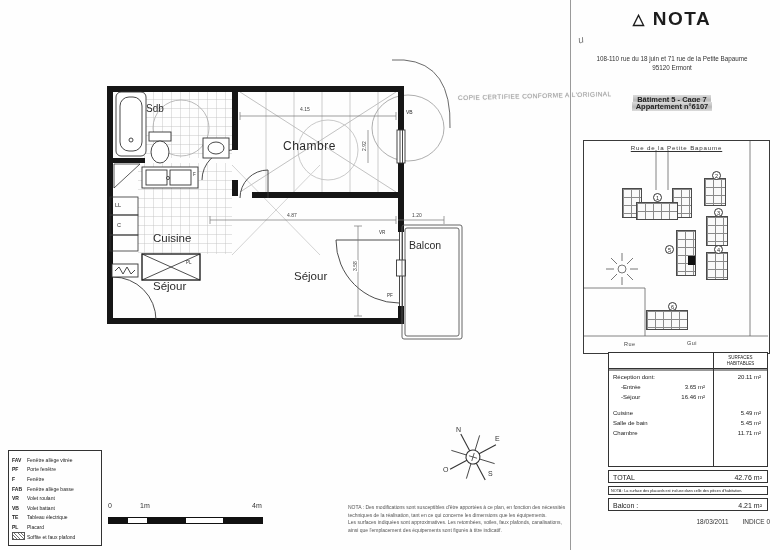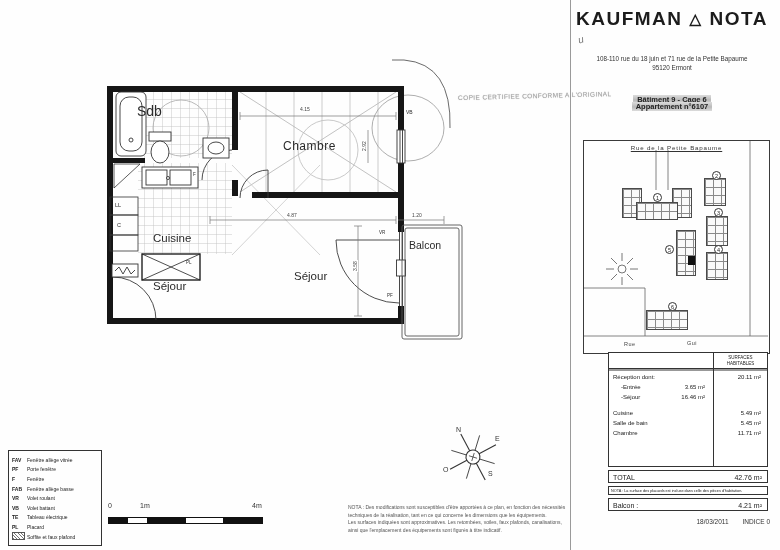--- a/index.html
+++ b/index.html
@@ -210,21 +210,21 @@
       <line x1="473" y1="431" x2="473" y2="483"></line>
       <line x1="447" y1="457" x2="499" y2="457"></line>
       <line x1="457" y1="441" x2="489" y2="473" stroke-width="0.8"></line>
       <line x1="489" y1="441" x2="457" y2="473" stroke-width="0.8"></line>
       <circle cx="473" cy="457" r="7" fill="#fff"></circle>
       <line x1="470" y1="454" x2="476" y2="460" stroke-width="0.7"></line>
       <line x1="476" y1="454" x2="470" y2="460" stroke-width="0.7"></line>
     </g>
   </svg>
 
-  <span class="lb" style="left:137px;top:103px;font-size:14px;">Sdb</span>
+  <span class="lb" style="left:146px;top:103px;font-size:10px;">Sdb</span>
   <span class="lb" style="left:283px;top:139px;font-size:12px;letter-spacing:.5px;">Chambre</span>
   <span class="lb" style="left:153px;top:232px;font-size:11.5px;">Cuisine</span>
   <span class="lb" style="left:153px;top:280px;font-size:11.5px;">Séjour</span>
   <span class="lb" style="left:294px;top:270px;font-size:11.5px;">Séjour</span>
   <span class="lb" style="left:409px;top:239px;font-size:10.5px;">Balcon</span>
 
   <span class="lb" style="left:115px;top:202px;font-size:5.5px;">LL</span>
   <span class="lb" style="left:117px;top:222px;font-size:5.5px;">C</span>
   <span class="lb" style="left:186px;top:260px;font-size:4.5px;">PL</span>
   <span class="lb" style="left:406px;top:109px;font-size:5px;">VB</span>
@@ -235,28 +235,27 @@
   <span class="dim" style="left:299px;top:106px;">4.15</span>
   <span class="dim" style="left:286px;top:212px;">4.87</span>
   <span class="dim" style="left:411px;top:212px;">1.20</span>
   <span class="dim rot" style="left:352px;top:272px;">3.58</span>
   <span class="dim rot" style="left:361px;top:152px;">2.92</span>
 
   <div class="stamp">COPIE CERTIFIEE CONFORME A L'ORIGINAL</div>
   <div class="divider"></div>
 
   <div class="brand">
-    <span>KAUFMAN</span>
     <span class="tri">△</span>
     <span>NOTA</span>
   </div>
   <span class="annot">u</span>
   <div class="addr" style="top:55px;">108-110 rue du 18 juin et 71 rue de la Petite Bapaume</div>
   <div class="addr" style="top:64px;">95120 Ermont</div>
-  <div class="bldg" style="top:88px;"><span>Bâtiment 9 - Cage 6</span></div>
+  <div class="bldg" style="top:88px;"><span>Bâtiment 5 - Cage 7</span></div>
   <div class="bldg" style="top:95px;"><span>Appartement n°6107</span></div>
 
   <div class="map">
     <div class="map-street">Rue de la Petite Bapaume</div>
   </div>
   <div class="bld" style="left:622px;top:188px;width:18px;height:28px;"></div>
   <div class="bld" style="left:672px;top:188px;width:18px;height:28px;"></div>
   <div class="bld" style="left:636px;top:202px;width:40px;height:16px;"></div>
   <div class="bld" style="left:704px;top:178px;width:20px;height:26px;"></div>
   <div class="bld" style="left:706px;top:216px;width:20px;height:28px;"></div>

